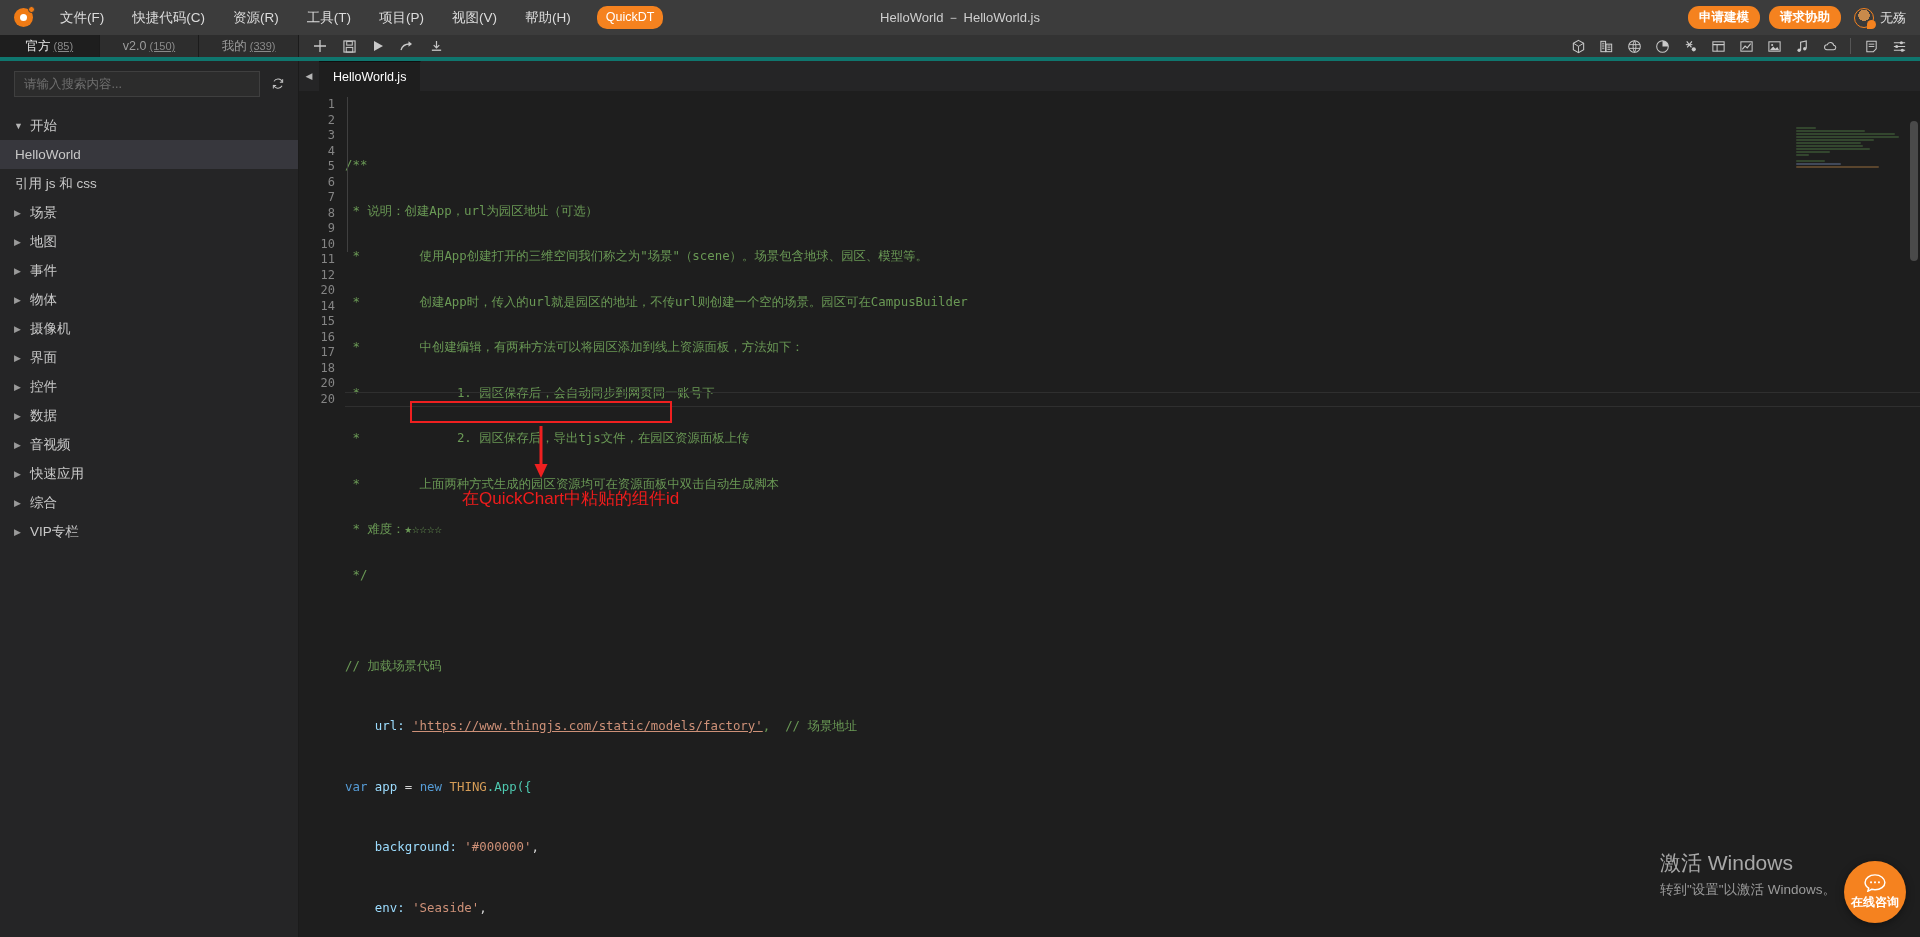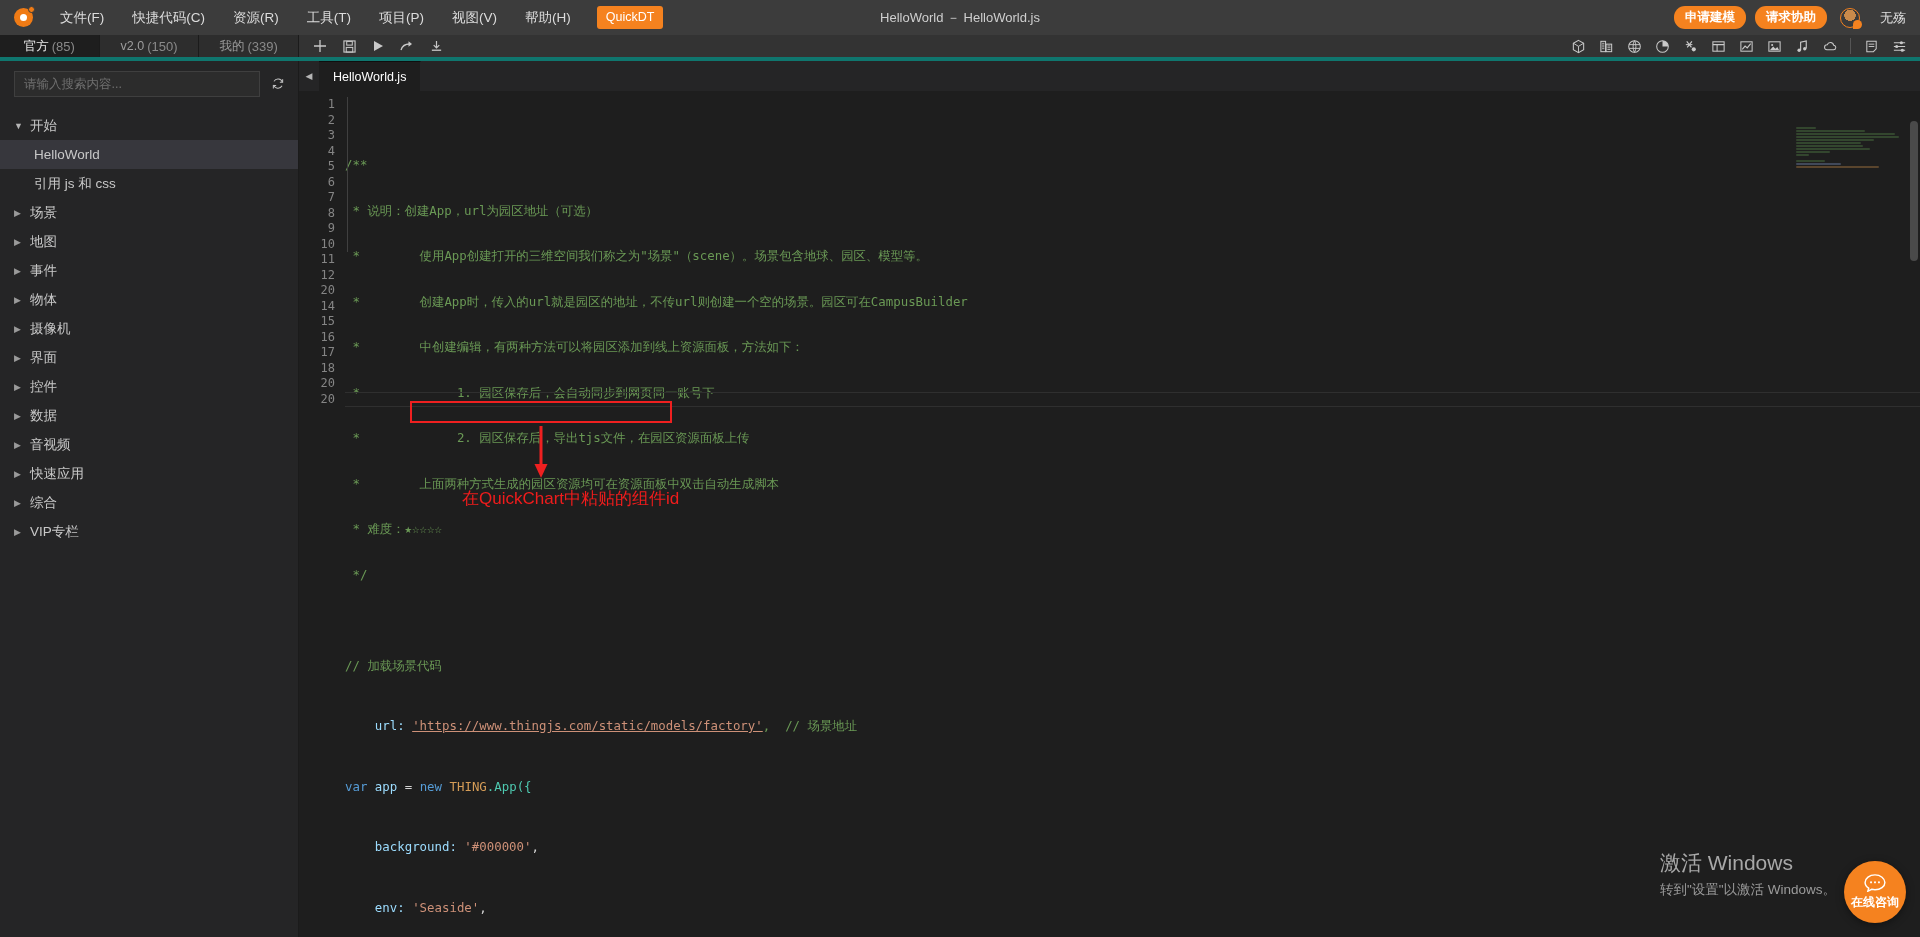--- a/index.html
+++ b/index.html
@@ -29,35 +29,35 @@
   .logo::before {
     content:""; position:absolute; right:-2px; top:-2px; width:5px; height:5px;
     border-radius:50%; background:#f07b15; border:1px solid #3c3c3c;
   }
   .menu-item {
     font-size: 13.5px; color: #dcdcdc; padding: 0 14px; line-height: 35px;
     white-space: nowrap; cursor: default;
   }
   .quickdt-badge {
     background: #f5821f; color: #fff; font-size: 12.5px; padding: 3px 9px;
-    border-radius: 3px; margin-left: 12px; line-height: 1.3;
+    border-radius: 10px; margin-left: 12px; line-height: 1.3;
   }
   .win-title {
     position: absolute; left: 0; right: 0; text-align: center;
     font-size: 13px; color: #cfcfcf; pointer-events: none;
   }
   .menubar-right {
     margin-left: auto; display: flex; align-items: center; gap: 9px;
     padding-right: 14px; position: relative; z-index: 2;
   }
   .pill {
     background: #f5821f; color: #fff; font-size: 12.5px; font-weight: bold;
     padding: 3px 11px; border-radius: 11px; white-space: nowrap;
   }
-  .user-box { display: flex; align-items: center; gap: 20px; margin-left: 4px; }
+  .user-box { display: flex; align-items: center; gap: 6px; margin-left: 4px; }
   .avatar {
     width: 20px; height: 20px; border-radius: 50%;
     background: radial-gradient(circle at 50% 35%, #c98a4b 0 38%, #3a3a3a 39% 100%);
     border: 1.5px solid #f5821f; position: relative;
   }
   .avatar::after {
     content:""; position:absolute; right:-3px; bottom:-2px; width:9px; height:9px;
     background:#f5821f; border-radius:50% 50% 50% 0;
   }
   .username { font-size: 13px; color: #e0e0e0; }
@@ -67,21 +67,21 @@
     height: 26px; flex: 0 0 26px; background: #252526; display: flex; align-items: stretch;
     border-bottom: 4px solid #0f766e;
   }
   .tabgroup { display: flex; width: 299px; flex: 0 0 299px; }
   .cat-tab {
     flex: 1; display: flex; align-items: center; justify-content: center;
     font-size: 12.5px; color: #9d9d9d; border-right: 1px solid #1b1b1b;
     background: #2d2d2d; cursor: default; gap: 3px;
   }
   .cat-tab.active { background: #1e1e1e; color: #e8e8e8; }
-  .cat-tab .cnt { color: #8a8a8a; font-size: 13px; }
+  .cat-tab .cnt { color: #8a8a8a; font-size: 11px; text-decoration: underline; }
   .edbar {
     flex: 1; display: flex; align-items: center; background: #333333;
     padding-left: 8px; gap: 3px;
   }
   .tbtn {
     width: 26px; height: 24px; display: flex; align-items: center; justify-content: center;
     color: #c9c9c9; cursor: default;
   }
   .tbtn svg { display:block; }
   .edbar-right { margin-left: auto; display: flex; align-items: center; padding-right: 8px; gap: 2px; }
@@ -107,21 +107,21 @@
     color:#bfbfbf; cursor: default;
   }
   .tree { padding-top: 8px; overflow: hidden; }
   .node {
     display: flex; align-items: center; height: 29px; font-size: 13.5px;
     color: #c8c8c8; cursor: default; padding-left: 14px;
   }
   .node.selected { background: #37373d; }
   .arrow { width: 16px; display: inline-block; color: #9a9a9a; font-size: 9px; flex: 0 0 16px; }
   .arrow.open { color: #b5b5b5; }
-  .node.child { padding-left: 34px; }
+  .node.child { padding-left: 15px; }
   .node .lbl { white-space: nowrap; }
 
   
   .editor-area { flex: 1; display: flex; flex-direction: column; background: #1e1e1e; min-width: 0; position: relative; }
   .tabs-row { height: 30px; flex: 0 0 30px; background: #252526; display: flex; align-items: stretch; }
   .tab-scroll-btn {
     width: 20px; display: flex; align-items: center; justify-content: center;
     color: #b5b5b5; font-size: 9px; background: #252526; cursor: default;
   }
   .file-tab {

